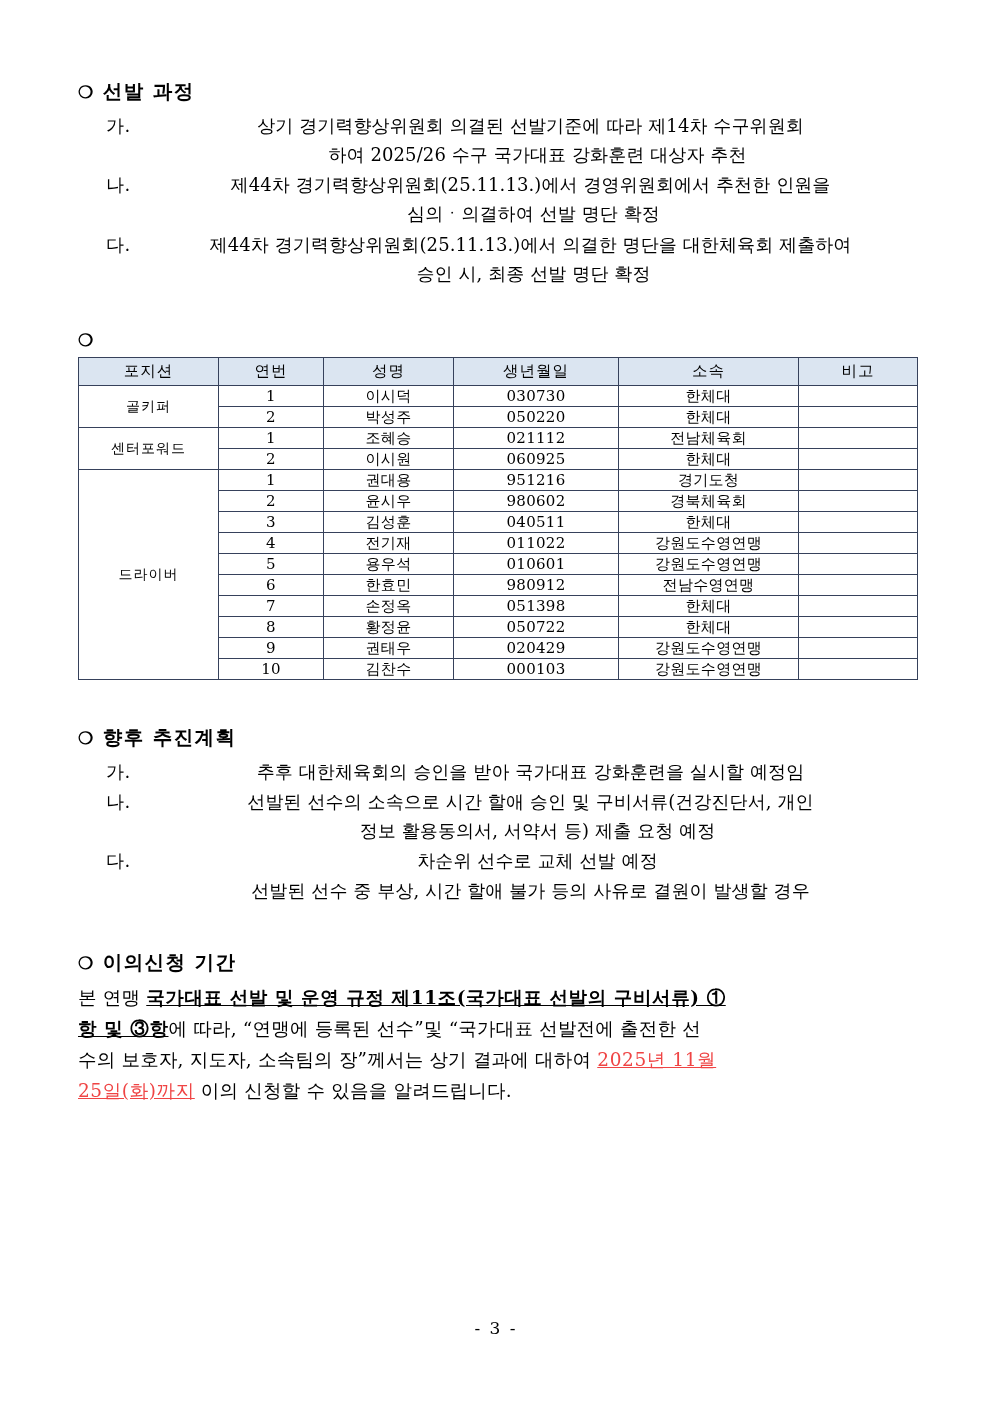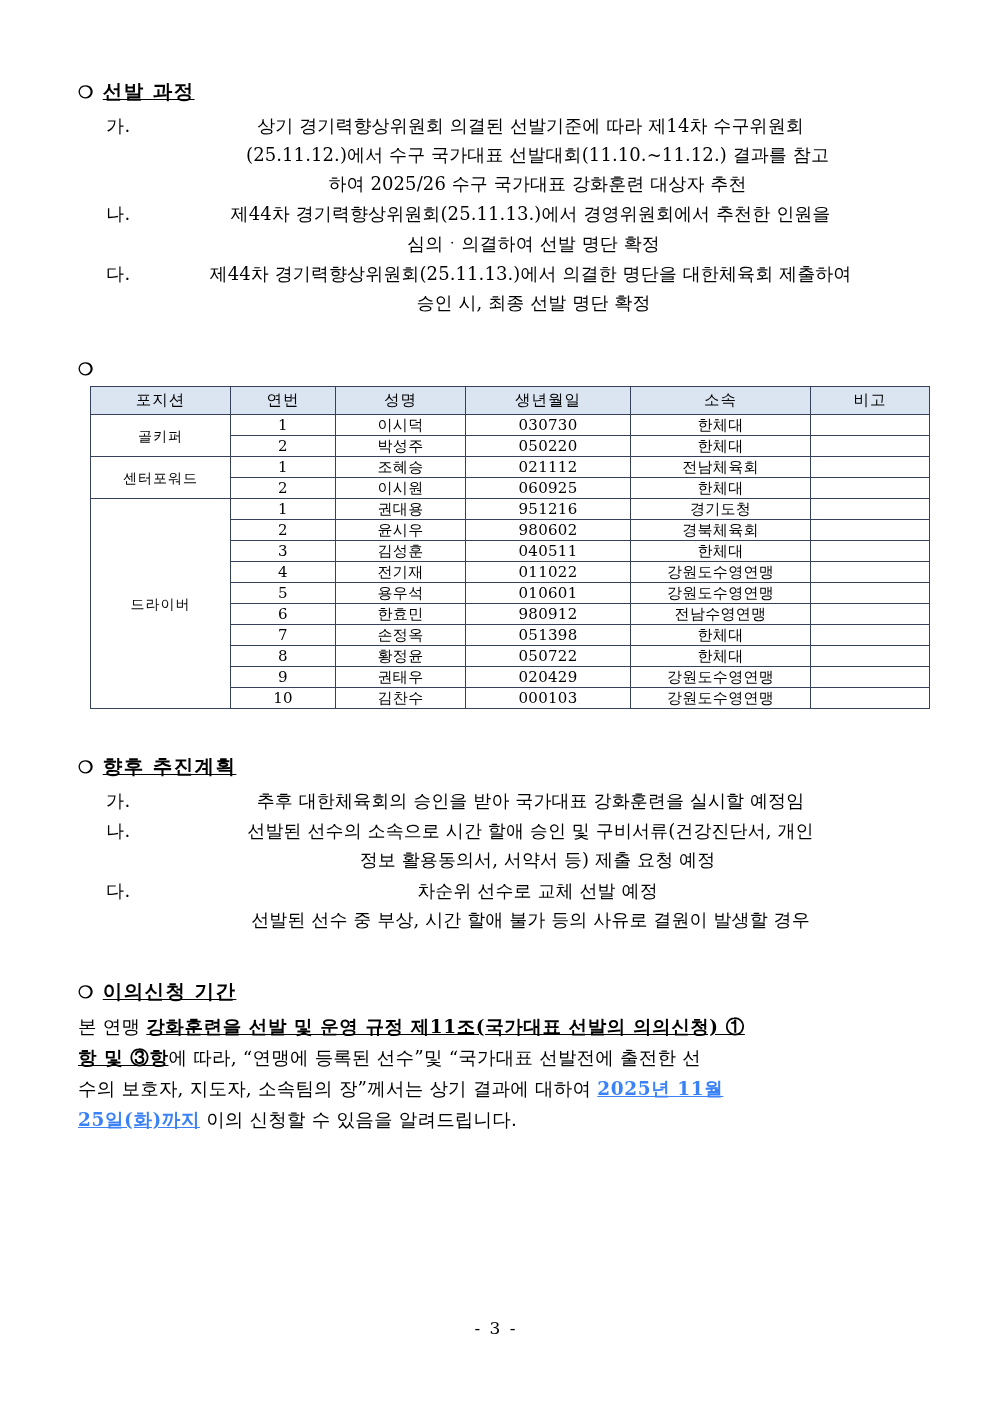--- a/index.html
+++ b/index.html
@@ -41,21 +41,20 @@
     letter-spacing: 0.5px;
     margin-bottom: 6px;
   }
   .sec-bullet {
     font-size: 17px;
     margin-right: 9px;
     line-height: 1;
   }
   .sec-title {
     letter-spacing: 1.4px;
-    text-decoration: underline;
   }
 
   
   .item {
     display: flex;
     font-size: 18px;
     line-height: 1.62;
     margin-left: 28px;
     margin-bottom: 1px;
   }
@@ -76,21 +75,21 @@
   .indent-1 { padding-left: 14px; }
   .indent-2 { padding-left: 6px; }
 
   
   .gap-lg { height: 38px; }
 
   
   table.result {
     border-collapse: collapse;
     margin-top: 8px;
-    margin-left: 12px;
+    margin-left: 0px;
     width: 839px;
     font-size: 15px;
     table-layout: fixed;
   }
   table.result th, table.result td {
     border: 1px solid #36415b;
     text-align: center;
     padding: 0;
     height: 20px;
     line-height: 20px;
@@ -122,22 +121,22 @@
     letter-spacing: 0.2px;
     margin-top: 2px;
   }
   .para .ln { display: block; white-space: pre; }
   .u-bold {
     font-weight: bold;
     text-decoration: underline;
     letter-spacing: 0.6px;
   }
   .u-blue {
-    color: #3b82f6;
-    font-weight: bold;
+    color: #ef4444;
+    font-weight: normal;
     text-decoration: underline;
     letter-spacing: 0.6px;
   }
 
   
   .footer {
     position: absolute;
     left: 0;
     top: 1318px;
     width: 992px;
@@ -155,21 +154,20 @@
     <div class="section">
       <div class="sec-head">
         <span class="sec-bullet">❍</span>
         <span class="sec-title">선발 과정</span>
       </div>
 
       <div class="item">
         <span class="item-label">가.</span>
         <span class="item-body">
           <span class="ln">상기 경기력향상위원회 의결된 선발기준에 따라 제14차 수구위원회</span>
-          <span class="ln indent-1">(25.11.12.)에서 수구 국가대표 선발대회(11.10.~11.12.) 결과를 참고</span>
           <span class="ln indent-1">하여 2025/26 수구 국가대표 강화훈련 대상자 추천</span>
         </span>
       </div>
 
       <div class="item">
         <span class="item-label">나.</span>
         <span class="item-body">
           <span class="ln">제44차 경기력향상위원회(25.11.13.)에서 경영위원회에서 추천한 인원을</span>
           <span class="ln indent-2">심의ㆍ의결하여 선발 명단 확정</span>
         </span>
@@ -353,21 +351,21 @@
 
     <div class="gap-lg"></div>
 
     <div class="section">
       <div class="sec-head">
         <span class="sec-bullet">❍</span>
         <span class="sec-title">이의신청 기간</span>
       </div>
 
       <div class="para">
-        <span class="ln"><span>본 연맹 </span><span class="u-bold">강화훈련을 선발 및 운영 규정 제11조(국가대표 선발의 의의신청) ①</span></span>
+        <span class="ln"><span>본 연맹 </span><span class="u-bold">국가대표 선발 및 운영 규정 제11조(국가대표 선발의 구비서류) ①</span></span>
         <span class="ln"><span class="u-bold">항 및 ③항</span><span>에 따라, “연맹에 등록된 선수”및 “국가대표 선발전에 출전한 선</span></span>
         <span class="ln"><span>수의 보호자, 지도자, 소속팀의 장”께서는 상기 결과에 대하여 </span><span class="u-blue">2025년 11월</span></span>
         <span class="ln"><span class="u-blue">25일(화)까지</span><span> 이의 신청할 수 있음을 알려드립니다.</span></span>
       </div>
     </div>
 
   </div>
 
   <div class="footer">- 3 -</div>
 </div>

